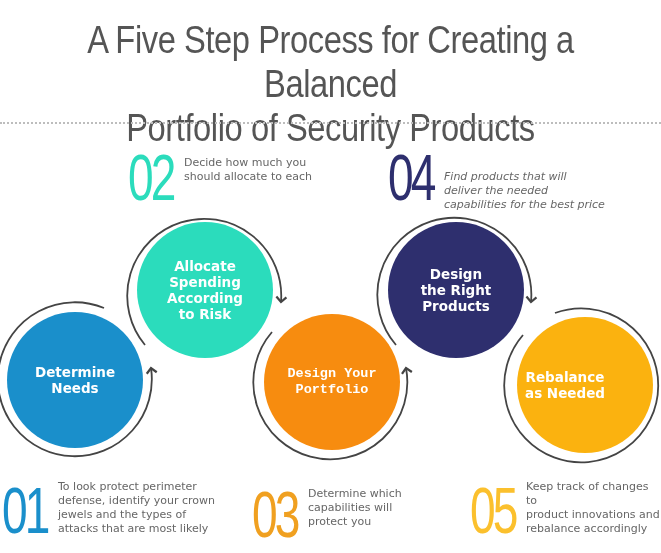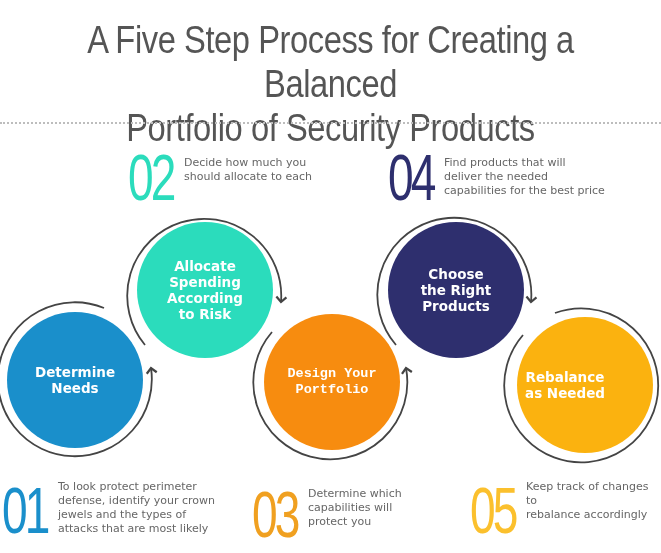--- a/index.html
+++ b/index.html
@@ -61,21 +61,21 @@
     </div>
 </div>
 <div class="circle-label" style="left:272px; top:342px; width:120px; height:80px;font-family:Liberation Mono, monospace;">
   <div>
       <span>Design Your</span>
       <span>Portfolio</span>
     </div>
 </div>
 <div class="circle-label" style="left:396px; top:250px; width:120px; height:80px;">
   <div>
-      <span>Choose</span>
+      <span>Design</span>
       <span>the Right</span>
       <span>Products</span>
     </div>
 </div>
 <div class="circle-label" style="left:505px; top:345px; width:120px; height:80px;">
   <div>
       <span>Rebalance</span>
       <span>as Needed</span>
     </div>
 </div>
@@ -83,21 +83,21 @@
 <div class="step" style="left:128px; top:150px;">
   <div class="num" style="color:#2bdcbc;">02</div>
   <div class="desc" style="margin-top:6px;">
     <div>Decide how much you</div>
     <div>should allocate to each</div>
   </div>
 </div>
 
 <div class="step" style="left:388px; top:150px;">
   <div class="num" style="color:#2e2f6e;">04</div>
-  <div class="desc" style="margin-top:6px;">
+  <div class="desc" style="margin-top:20px;font-style:italic;">
     <div>Find products that will</div>
     <div>deliver the needed</div>
     <div>capabilities for the best price</div>
   </div>
 </div>
 
 <div class="step" style="left:2px; top:483px;">
   <div class="num" style="color:#1a8fcb;">01</div>
   <div class="desc" style="margin-top:-3px;">
     <div>To look protect perimeter</div>
@@ -113,15 +113,16 @@
     <div>Determine which</div>
     <div>capabilities will</div>
     <div>protect you</div>
   </div>
 </div>
 
 <div class="step" style="left:470px; top:483px;">
   <div class="num" style="color:#fbc02d;">05</div>
   <div class="desc" style="margin-top:-3px;">
     <div>Keep track of changes to</div>
+    <div>product innovations and</div>
     <div>rebalance accordingly</div>
   </div>
 </div>
 
 </body></html>

